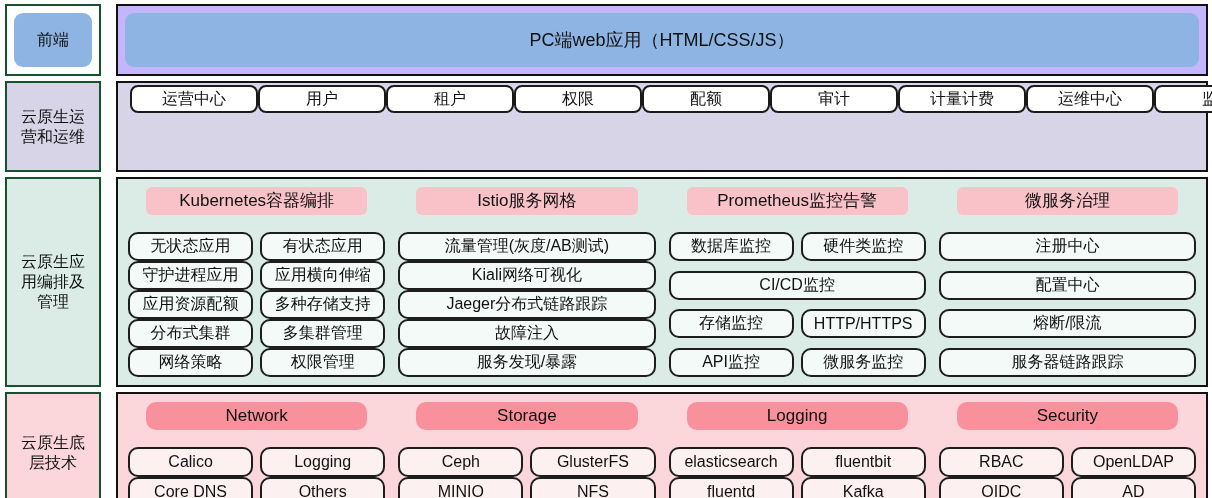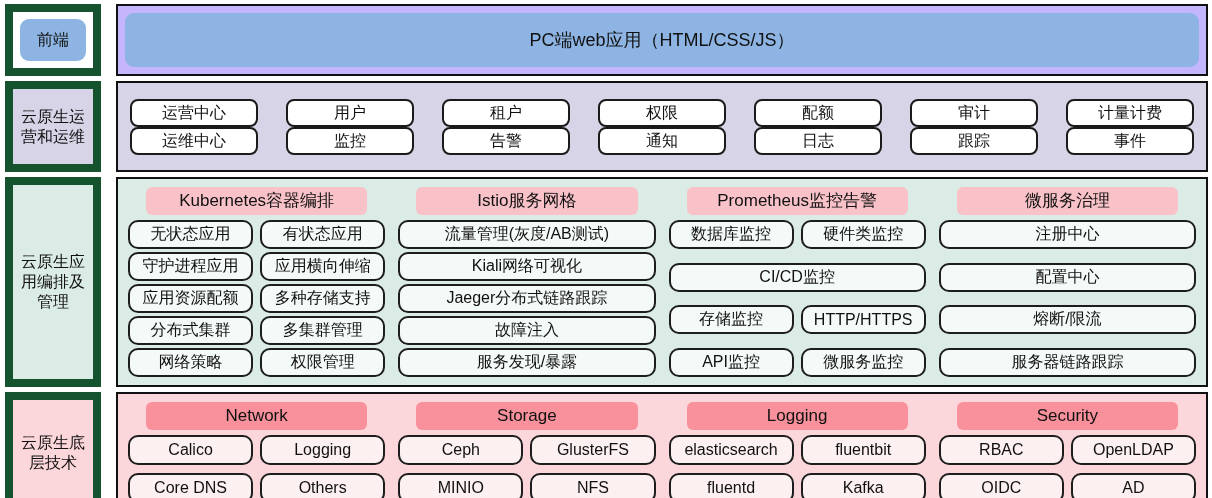--- a/index.html
+++ b/index.html
@@ -1,63 +1,63 @@
 <!DOCTYPE html>
 <html style="--banner-blue: #8DB4E2; --ops-lavender: #D8D4E7; --orchestration-teal: #DBEBE6; --infra-pink: #FBD6DA; --header-pink-light: #F9C2C8; --header-pink-dark: #F8919B; --pill-teal: #F4FAF8; --pill-pink: #FDF0F1;"><head>
 <meta charset="utf-8">
 <style>
   html,body{margin:0;padding:0;background:#fff;}
   body{font-family:"Liberation Sans","DejaVu Sans",sans-serif;color:#111;}
   .diagram{width:1212px;height:498px;box-sizing:border-box;padding:4px 4px 3px 5px;background:#fff;}
   .row{display:flex;gap:15px;margin-bottom:5px;}
   .row:last-child{margin-bottom:0;}
-  .sidebar{width:96px;flex:none;border:8px solid #14532d;box-sizing:border-box;
+  .sidebar{width:96px;flex:none;border:2px solid #14532d;box-sizing:border-box;
            display:flex;align-items:center;justify-content:center;text-align:center;
            font-size:16px;line-height:1.25;}
   .sidebar .wrap4{width:70px;}
   .content{flex:1;border:2px solid #111;box-sizing:border-box;min-width:0;}
   
   .r1{height:72px;}
   .r1 .sidebar{background:#fff;padding:7px;}
   .r1 .content{background:#c4b5fd;padding:7px;display:flex;}
   .blue-box{background:var(--banner-blue,#8DB4E2);border-radius:9px;flex:1;
             display:flex;align-items:center;justify-content:center;}
   .r1 .content .blue-box{font-size:18px;}
   .r1 .sidebar .blue-box{width:100%;height:100%;font-size:16px;}
   
   .r2{height:91px;}
   .r2 .sidebar{background:var(--ops-lavender,#D8D4E7);}
-  .r2 .content{background:var(--ops-lavender,#D8D4E7);padding:16px 12px;
-               display:flex;flex-direction:column;justify-content:space-between;}
+  .r2 .content{background:var(--ops-lavender,#D8D4E7);padding:2px 12px;
+               display:flex;flex-direction:row;justify-content:space-between;}
   .box-row{display:flex;justify-content:space-between;}
   .wbox{width:128px;height:28px;background:#fff;border:2px solid #1a1a1a;border-radius:8px;
         box-sizing:border-box;display:flex;align-items:center;justify-content:center;
         font-size:16px;white-space:nowrap;}
   
   .cols{display:flex;gap:13px;padding:8px 10px;box-sizing:border-box;}
   .col{flex:1;display:flex;flex-direction:column;min-width:0;}
   .col-header{height:28px;line-height:28px;border-radius:6px;text-align:center;
               font-size:17px;margin:0 18px;}
-  .col-body{flex:1;display:flex;flex-direction:column;justify-content:space-between;margin-top:5px;}
+  .col-body{flex:1;display:flex;flex-direction:column;justify-content:space-between;margin-top:17px;}
   .pair-row{display:flex;gap:7px;}
   .pair-row .pill{flex:1;min-width:0;}
   .pill{height:29px;border:2px solid #1d1d1d;border-radius:10px;box-sizing:border-box;
         display:flex;align-items:center;justify-content:center;font-size:16px;
         white-space:nowrap;overflow:hidden;}
   
   .r3{height:210px;}
   .r3 .sidebar{background:var(--orchestration-teal,#DBEBE6);}
   .r3 .content{background:var(--orchestration-teal,#DBEBE6);}
   .r3 .col-header{background:var(--header-pink-light,#F9C2C8);}
   .r3 .pill{background:var(--pill-teal,#F4FAF8);}
   
   .r4{height:121px;}
   .r4 .sidebar{background:var(--infra-pink,#FBD6DA);}
   .r4 .content{background:var(--infra-pink,#FBD6DA);}
-  .r4 .col-header{background:var(--header-pink-dark,#F8919B);}
+  .r4 .col-header{background:var(--header-pink-dark,#F8919B);border-radius:10px;}
   .r4 .pill{background:var(--pill-pink,#FDF0F1);height:30px;}
 </style>
 </head>
 <body>
 
 <div class="diagram">
 
   <div class="row r1">
     <div class="sidebar">
       <div class="blue-box">

